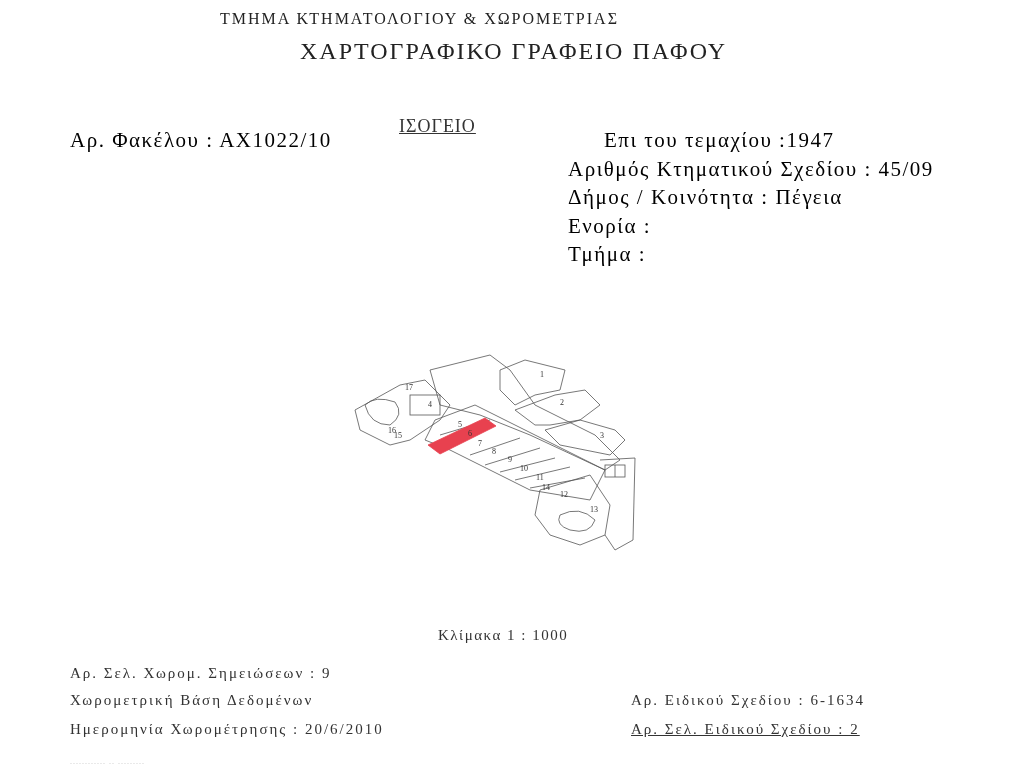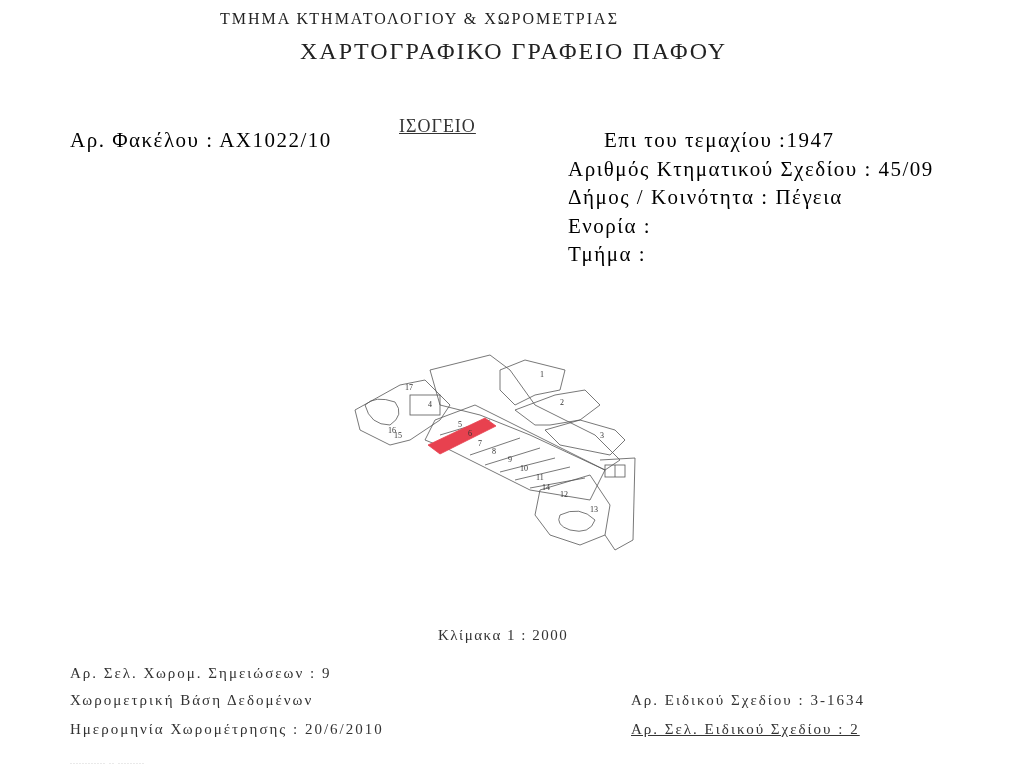--- a/index.html
+++ b/index.html
@@ -87,20 +87,20 @@
     <text class="lbl" x="186" y="130" stroke="none">11</text>
     <text class="lbl" x="210" y="147" stroke="none">12</text>
     <text class="lbl" x="240" y="162" stroke="none">13</text>
     <text class="lbl" x="192" y="140" stroke="none">14</text>
     <text class="lbl" x="44" y="88" stroke="none">15</text>
     <text class="lbl" x="38" y="83" stroke="none">16</text>
     <text class="lbl" x="55" y="40" stroke="none">17</text>
   </svg>
 </div>
 
-<div class="abs scale">Κλίμακα 1 : 2000</div>
+<div class="abs scale">Κλίμακα 1 : 1000</div>
 
 <div class="abs b1">Αρ. Σελ. Χωρομ. Σημειώσεων : 9</div>
 <div class="abs b2">Χωρομετρική Βάση Δεδομένων</div>
 <div class="abs b3">Ημερομηνία Χωρομέτρησης : 20/6/2010</div>
-<div class="abs r1">Αρ. Ειδικού Σχεδίου : 3-1634</div>
+<div class="abs r1">Αρ. Ειδικού Σχεδίου : 6-1634</div>
 <div class="abs r2">Αρ. Σελ. Ειδικού Σχεδίου : 2</div>
 <div class="abs faint">............ .. .........</div>
 
 </body></html>

